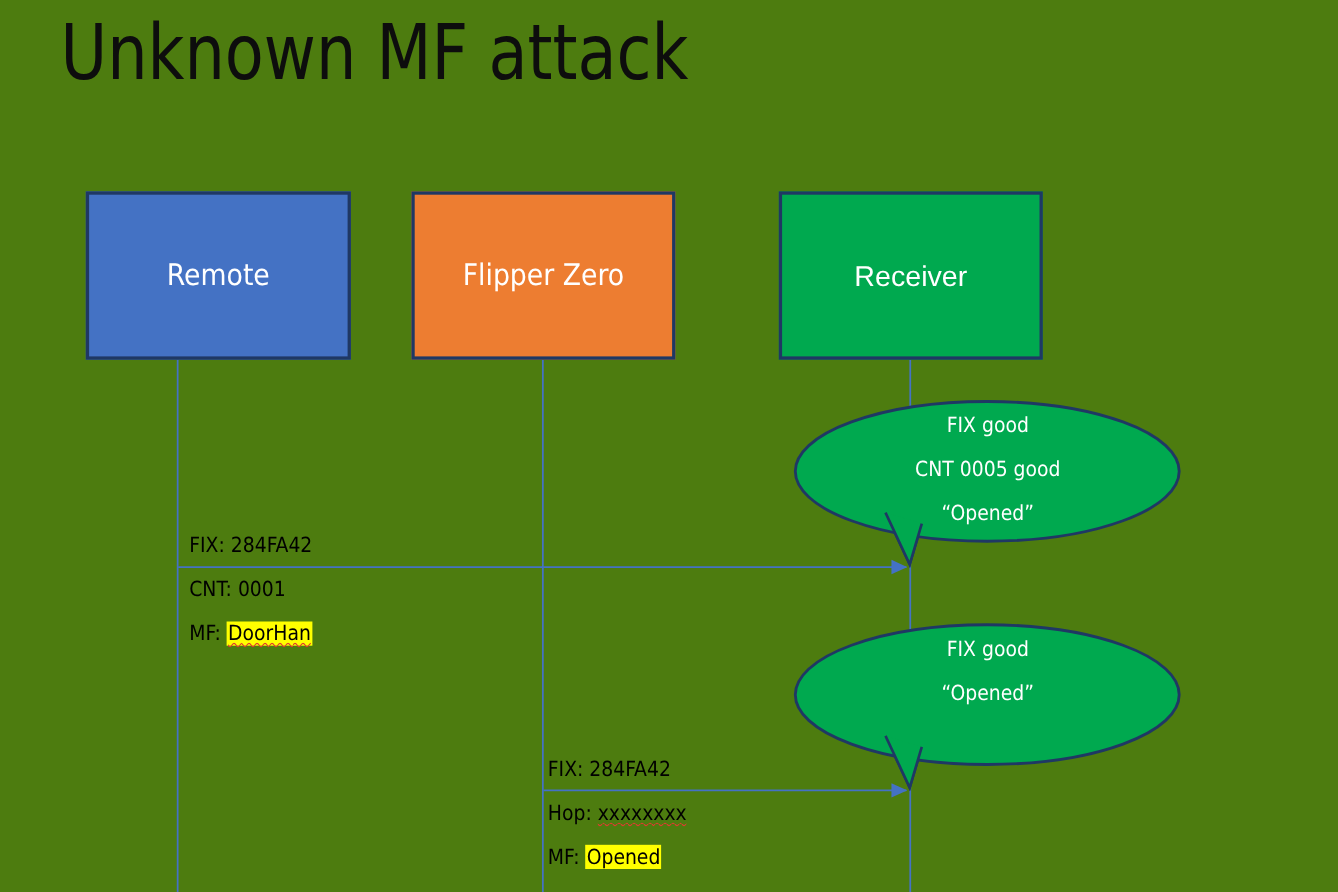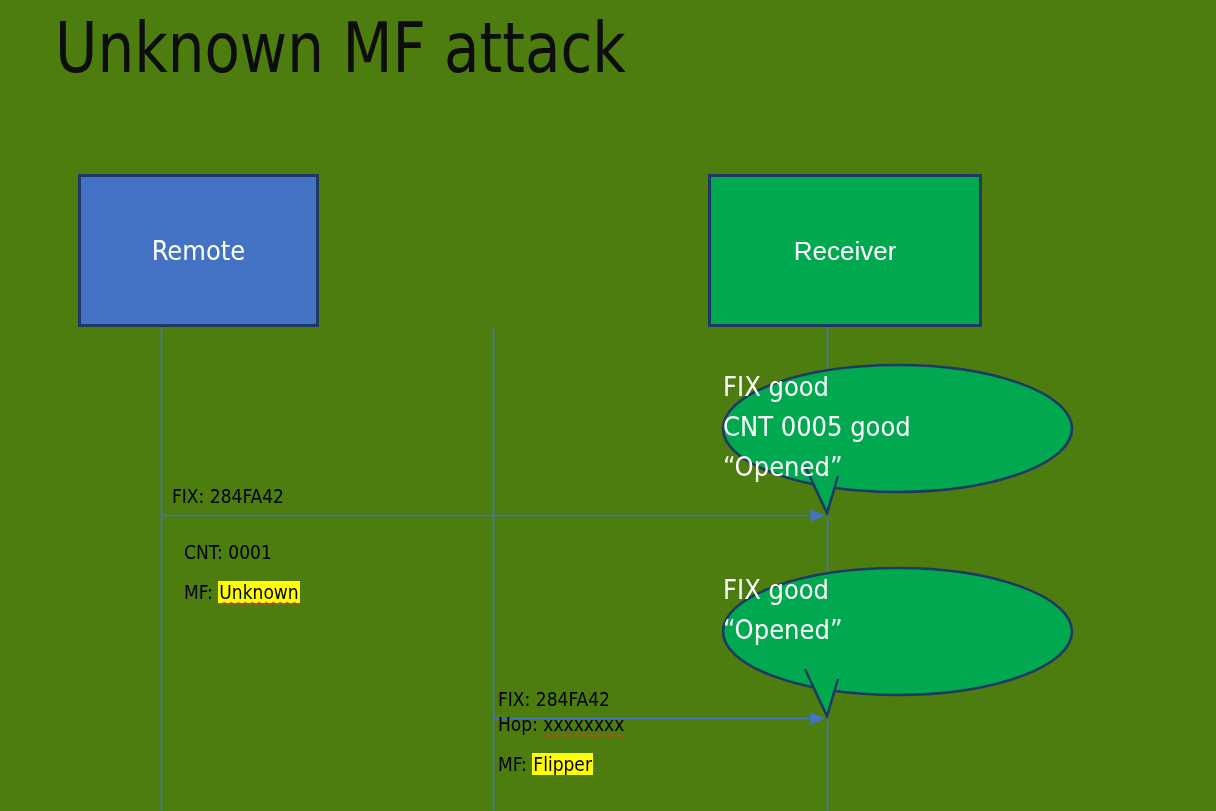--- a/index.html
+++ b/index.html
@@ -62,28 +62,29 @@
     text-align: center;
     white-space: nowrap;
   }
   .actor-label.wide {
     font-family: "Liberation Sans", "DejaVu Sans", sans-serif;
     font-size: 26px;
   }
 
   #box-remote  { left: 40px;  top: 174px; width: 241px; height: 153px; background: #4472C4; margin-left: 38px; }
   #box-flipper { left: 374px; top: 174px; width: 240px; height: 153px; background: #ED7D31; }
-  #box-receiver{ left: 708px; top: 174px; width: 274px; height: 153px; background: #00A94F; }
+  #box-receiver{ left: 708px; top: 174px; width: 240px; height: 153px; background: #00A94F; }
 
   
   .callout-text {
     position: absolute;
+    text-align: center;
     color: #ffffff;
     font-family: "DejaVu Sans Condensed", "Liberation Sans", sans-serif;
-    font-size: 27px;
+    font-size: 19px;
     line-height: 40px;
     white-space: nowrap;
     pointer-events: none;
   }
   #callout-1-text { left: 723px; top: 367px; width: 350px; }
   #callout-2-text { left: 723px; top: 570px; width: 350px; }
 
   
   .msg-label {
     position: absolute;
@@ -101,23 +102,23 @@
   .sq {
     
     text-decoration: underline;
     text-decoration-color: #E03A2F;
     text-decoration-style: wavy;
     text-decoration-thickness: 1px;
     text-underline-offset: 2px;
   }
 
   #msg-1-top    { left: 172px; top: 476px; }
-  #msg-1-bottom { left: 172px; top: 532px; margin-left: 12px; }
+  #msg-1-bottom { left: 172px; top: 516px; }
   #msg-2-top    { left: 498px; top: 679px; }
-  #msg-2-bottom { left: 498px; top: 704px; }
+  #msg-2-bottom { left: 498px; top: 719px; }
 </style>
 </head>
 <body>
 
 <div id="slide">
 
   <div class="slide-title">Unknown MF attack</div>
 
   <svg id="canvas" viewBox="0 0 1216 811" xmlns="http://www.w3.org/2000/svg">
     <defs>
@@ -144,20 +145,23 @@
       <path d="M 838 679 L 827 716 L 805 669 L 795 665 Z" fill="#00A94F" stroke="#1F3864" stroke-width="2.4" stroke-linejoin="miter"></path>
       <ellipse cx="897.5" cy="631.5" rx="174.5" ry="63.5" fill="#00A94F" stroke="#1F3864" stroke-width="2.6"></ellipse>
       <path d="M 838 679 L 827 716 L 805 669" fill="#00A94F" stroke="#1F3864" stroke-width="2.4" stroke-linejoin="miter"></path>
     </g>
   </svg>
 
   <div class="actor-box" id="box-remote">
     <span class="actor-label">Remote</span>
   </div>
 
+  <div class="actor-box" id="box-flipper">
+    <span class="actor-label">Flipper Zero</span>
+  </div>
 
   <div class="actor-box" id="box-receiver">
     <span class="actor-label wide">Receiver</span>
   </div>
 
   <div class="callout-text" id="callout-1-text">
     <div>FIX good</div>
     <div>CNT 0005 good</div>
     <div>“Opened”</div>
   </div>
@@ -169,30 +173,30 @@
 
   <div class="msg-label" id="msg-1-top">
     <span class="msg-line">FIX: 284FA42</span>
   </div>
 
   <div class="msg-label" id="msg-1-bottom">
     <span class="msg-line">
       <span>CNT: </span><span>0001</span>
     </span>
     <span class="msg-line">
-      <span>MF: </span><span class="hl sq">Unknown</span>
+      <span>MF: </span><span class="hl sq">DoorHan</span>
     </span>
   </div>
 
   <div class="msg-label" id="msg-2-top">
     <span class="msg-line">FIX: 284FA42</span>
   </div>
 
   <div class="msg-label" id="msg-2-bottom">
     <span class="msg-line">
       <span>Hop: </span><span class="sq">xxxxxxxx</span>
     </span>
     <span class="msg-line">
-      <span>MF: </span><span class="hl">Flipper</span>
+      <span>MF: </span><span class="hl">Opened</span>
     </span>
   </div>
 
 </div>
 
 </body></html>

